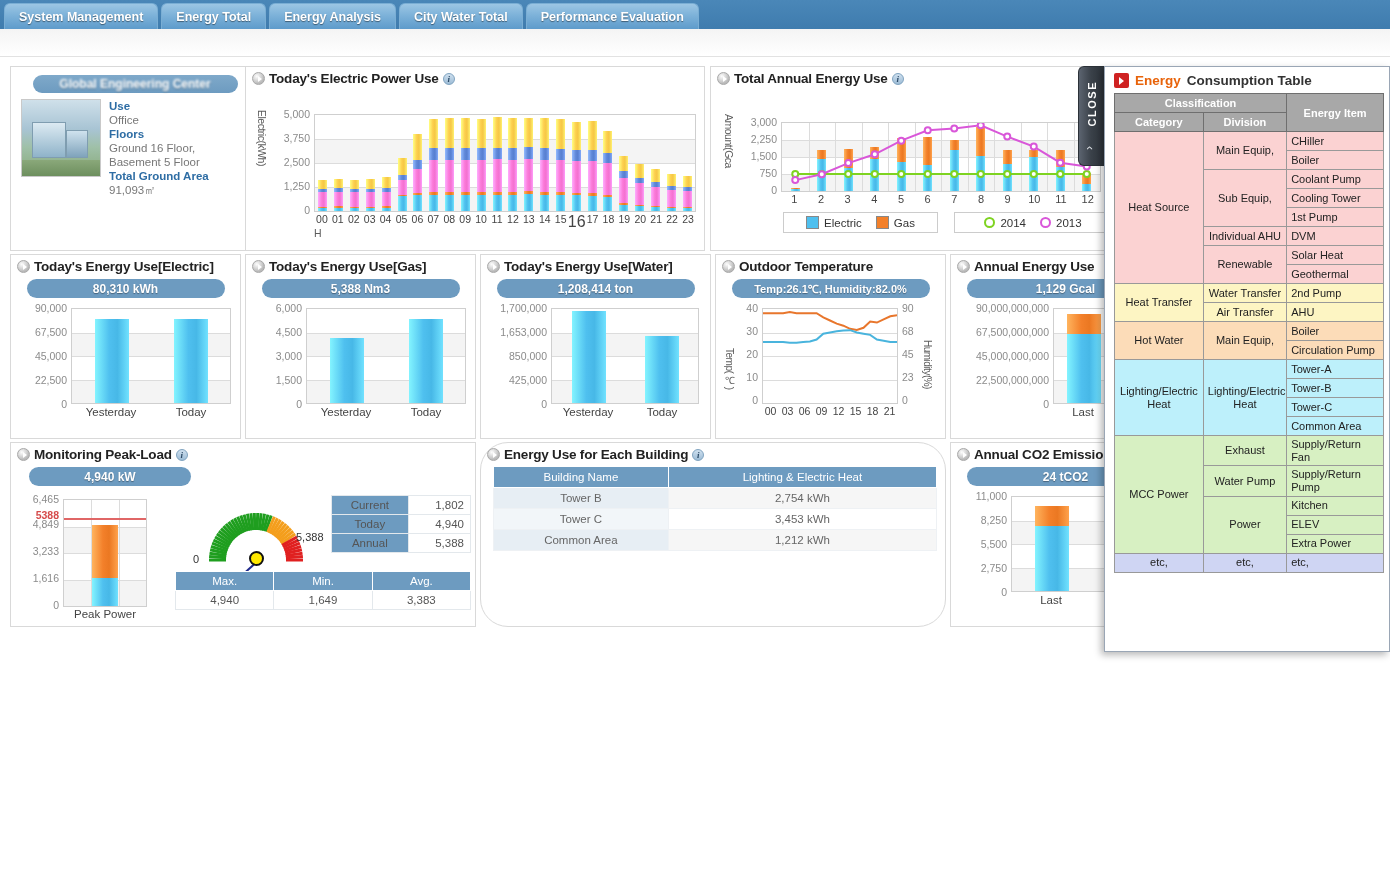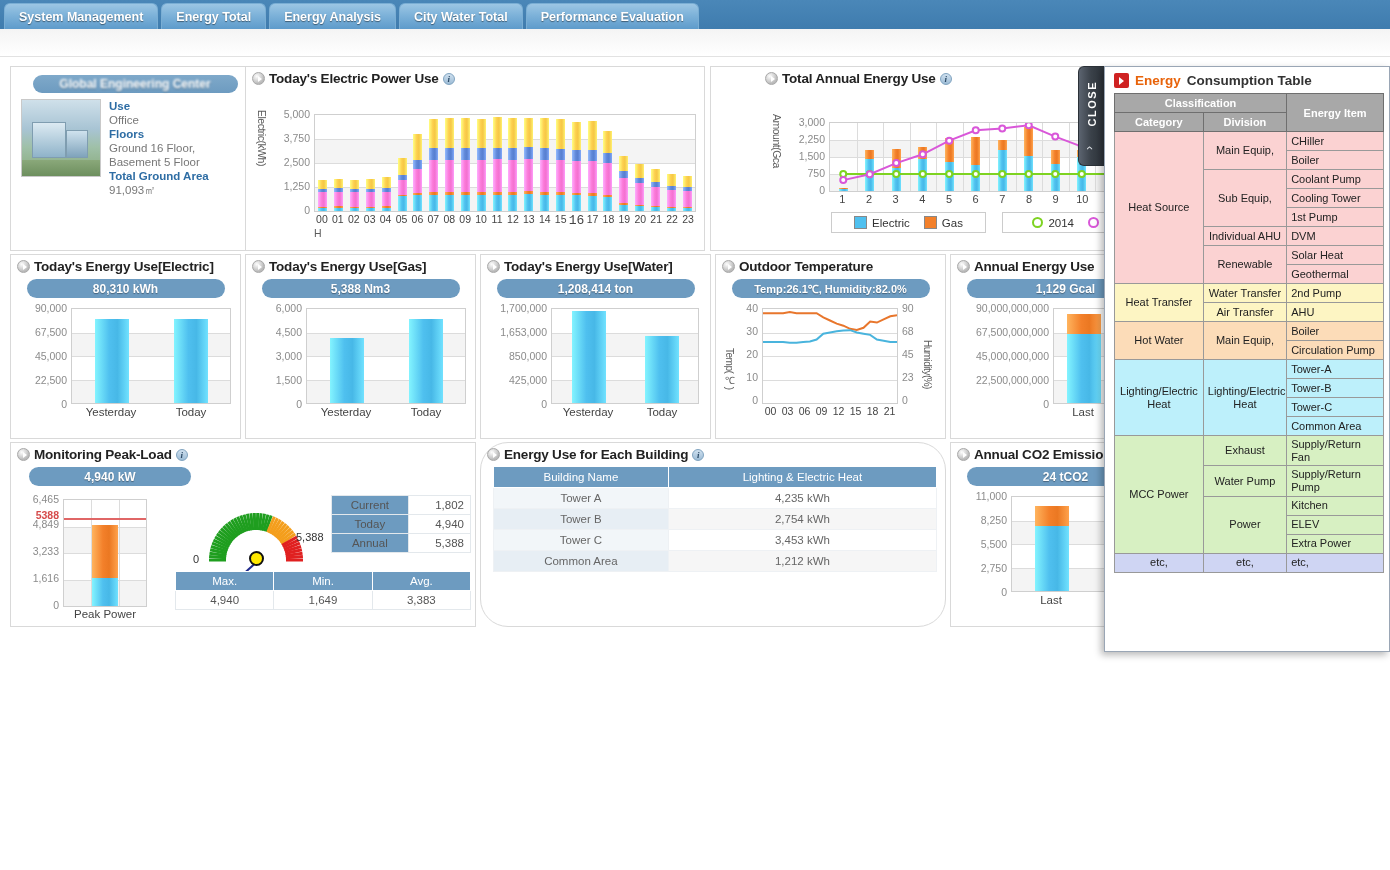--- a/index.html
+++ b/index.html
@@ -437,34 +437,34 @@
           <span class="ax" style="left: 103.458px; transform: translateX(-50%); color: rgb(68, 68, 68); font-size: 10.5px;">06</span>
           <span class="ax" style="left: 119.375px; transform: translateX(-50%); color: rgb(68, 68, 68); font-size: 10.5px;">07</span>
           <span class="ax" style="left: 135.292px; transform: translateX(-50%); color: rgb(68, 68, 68); font-size: 10.5px;">08</span>
           <span class="ax" style="left: 151.208px; transform: translateX(-50%); color: rgb(68, 68, 68); font-size: 10.5px;">09</span>
           <span class="ax" style="left: 167.125px; transform: translateX(-50%); color: rgb(68, 68, 68); font-size: 10.5px;">10</span>
           <span class="ax" style="left: 183.042px; transform: translateX(-50%); color: rgb(68, 68, 68); font-size: 10.5px;">11</span>
           <span class="ax" style="left: 198.958px; transform: translateX(-50%); color: rgb(68, 68, 68); font-size: 10.5px;">12</span>
           <span class="ax" style="left: 214.875px; transform: translateX(-50%); color: rgb(68, 68, 68); font-size: 10.5px;">13</span>
           <span class="ax" style="left: 230.792px; transform: translateX(-50%); color: rgb(68, 68, 68); font-size: 10.5px;">14</span>
           <span class="ax" style="left: 246.708px; transform: translateX(-50%); color: rgb(68, 68, 68); font-size: 10.5px;">15</span>
-          <span class="ax" style="left: 262.625px; transform: translateX(-50%); color: rgb(68, 68, 68); font-size: 13px; font-family: Liberation Mono, monospace;">16</span>
+          <span class="ax" style="left: 262.625px; transform: translateX(-50%); color: rgb(68, 68, 68); font-size: 16px;">16</span>
           <span class="ax" style="left: 278.542px; transform: translateX(-50%); color: rgb(68, 68, 68); font-size: 10.5px;">17</span>
           <span class="ax" style="left: 294.458px; transform: translateX(-50%); color: rgb(68, 68, 68); font-size: 10.5px;">18</span>
           <span class="ax" style="left: 310.375px; transform: translateX(-50%); color: rgb(68, 68, 68); font-size: 10.5px;">19</span>
           <span class="ax" style="left: 326.292px; transform: translateX(-50%); color: rgb(68, 68, 68); font-size: 10.5px;">20</span>
           <span class="ax" style="left: 342.208px; transform: translateX(-50%); color: rgb(68, 68, 68); font-size: 10.5px;">21</span>
           <span class="ax" style="left: 358.125px; transform: translateX(-50%); color: rgb(68, 68, 68); font-size: 10.5px;">22</span>
           <span class="ax" style="left: 374.042px; transform: translateX(-50%); color: rgb(68, 68, 68); font-size: 10.5px;">23</span>
         </div>
       <span class="ax" style="left:68px; top:141px; color:#5c5c5c;">H</span>
     </div>
   </div>
 
-  <div class="panel" style="left:700px; top:0; width:400px; height:185px;padding-left:48px;">
+  <div class="panel" style="left:700px; top:0; width:400px; height:185px;">
     <div class="ptitle">
       <span class="bullet"></span>
       <span>Total Annual Energy Use</span>
       <span class="infoi">i</span>
     </div>
     <div class="chartbox" style="height:150px;">
       <span class="vlabel" style="left:12px; top:28px; height:90px; font-size:10.5px;">Amount(Gca</span>
       <span class="ax axr" style="left:22px; top:30px; width:44px;">3,000</span>
       <span class="ax axr" style="left:22px; top:47px; width:44px;">2,250</span>
       <span class="ax axr" style="left:22px; top:64px; width:44px;">1,500</span>
@@ -905,24 +905,20 @@
     </div>
     <div style="padding:4px 8px 0 12px;">
       <table class="bt">
         <thead>
             <tr id="bt-head">
               <th>Building Name</th>
               <th>Lighting &amp; Electric Heat</th>
             </tr>
           </thead>
         <tbody id="bt-body">
-            <tr>
-              <td class="nm">Tower A</td>
-              <td class="vl">4,235 kWh</td>
-            </tr>
             <tr class="alt">
               <td class="nm">Tower B</td>
               <td class="vl">2,754 kWh</td>
             </tr>
             <tr>
               <td class="nm">Tower C</td>
               <td class="vl">3,453 kWh</td>
             </tr>
             <tr class="alt">
               <td class="nm">Common Area</td>

